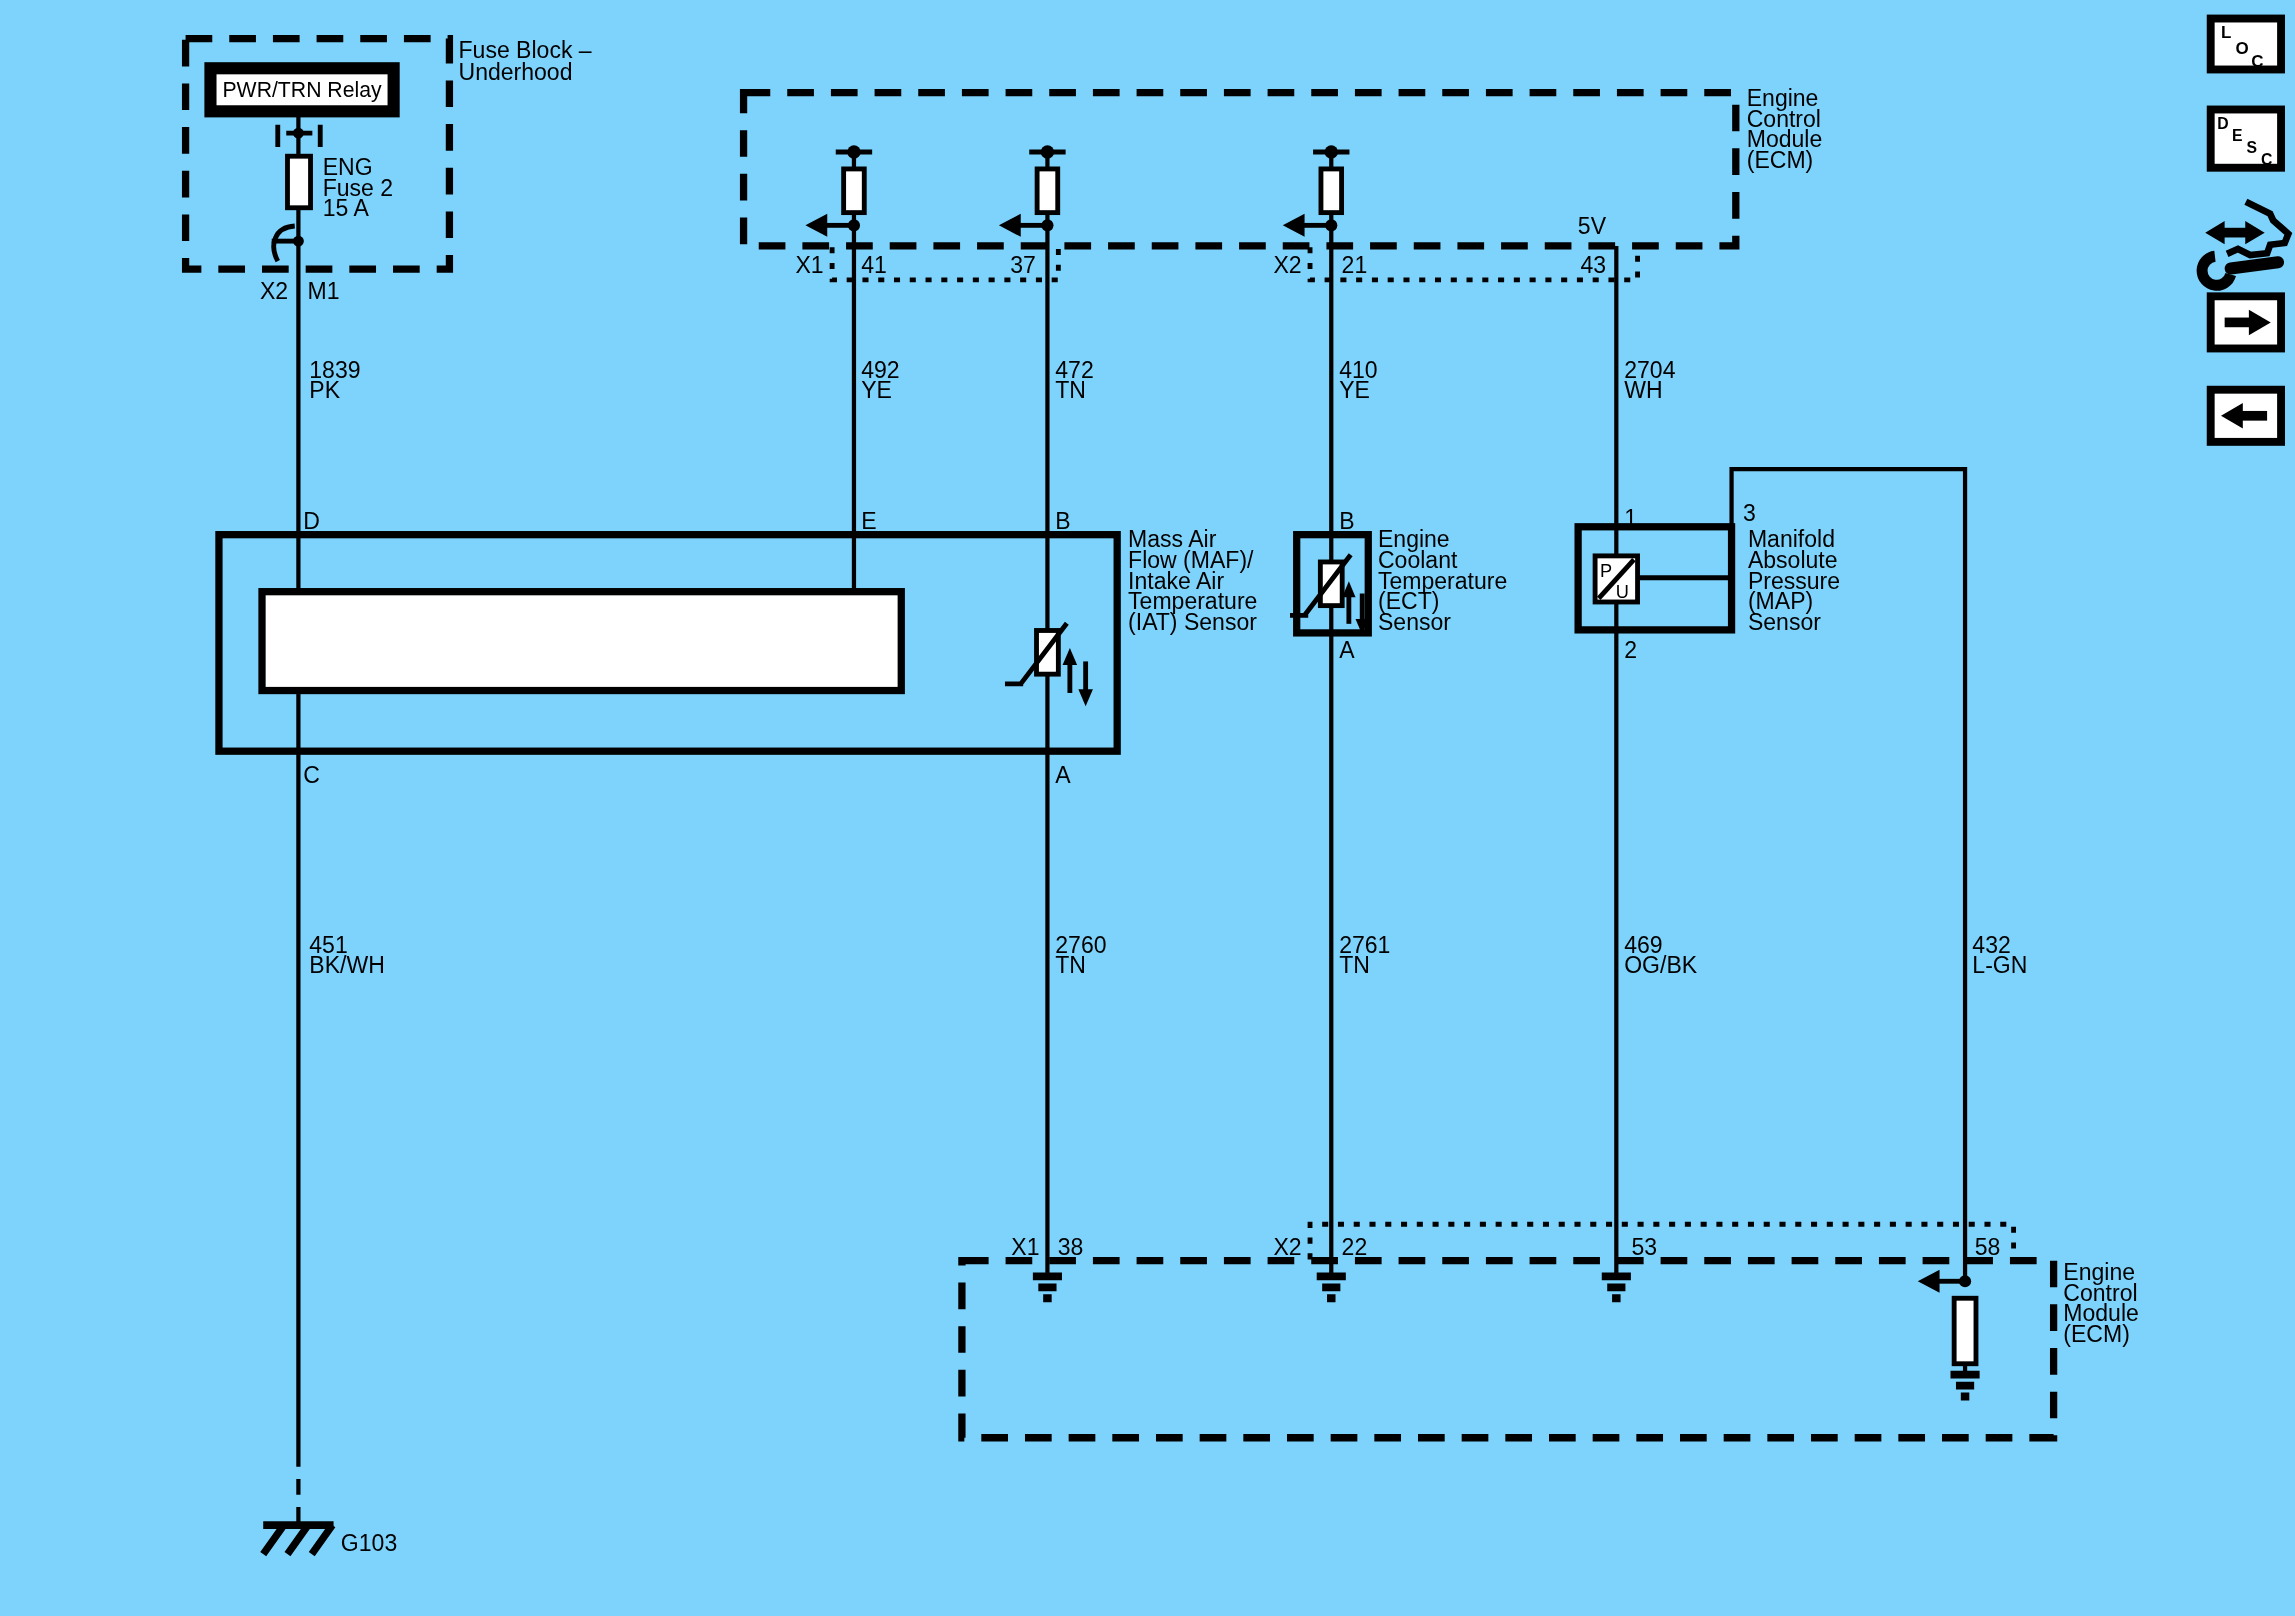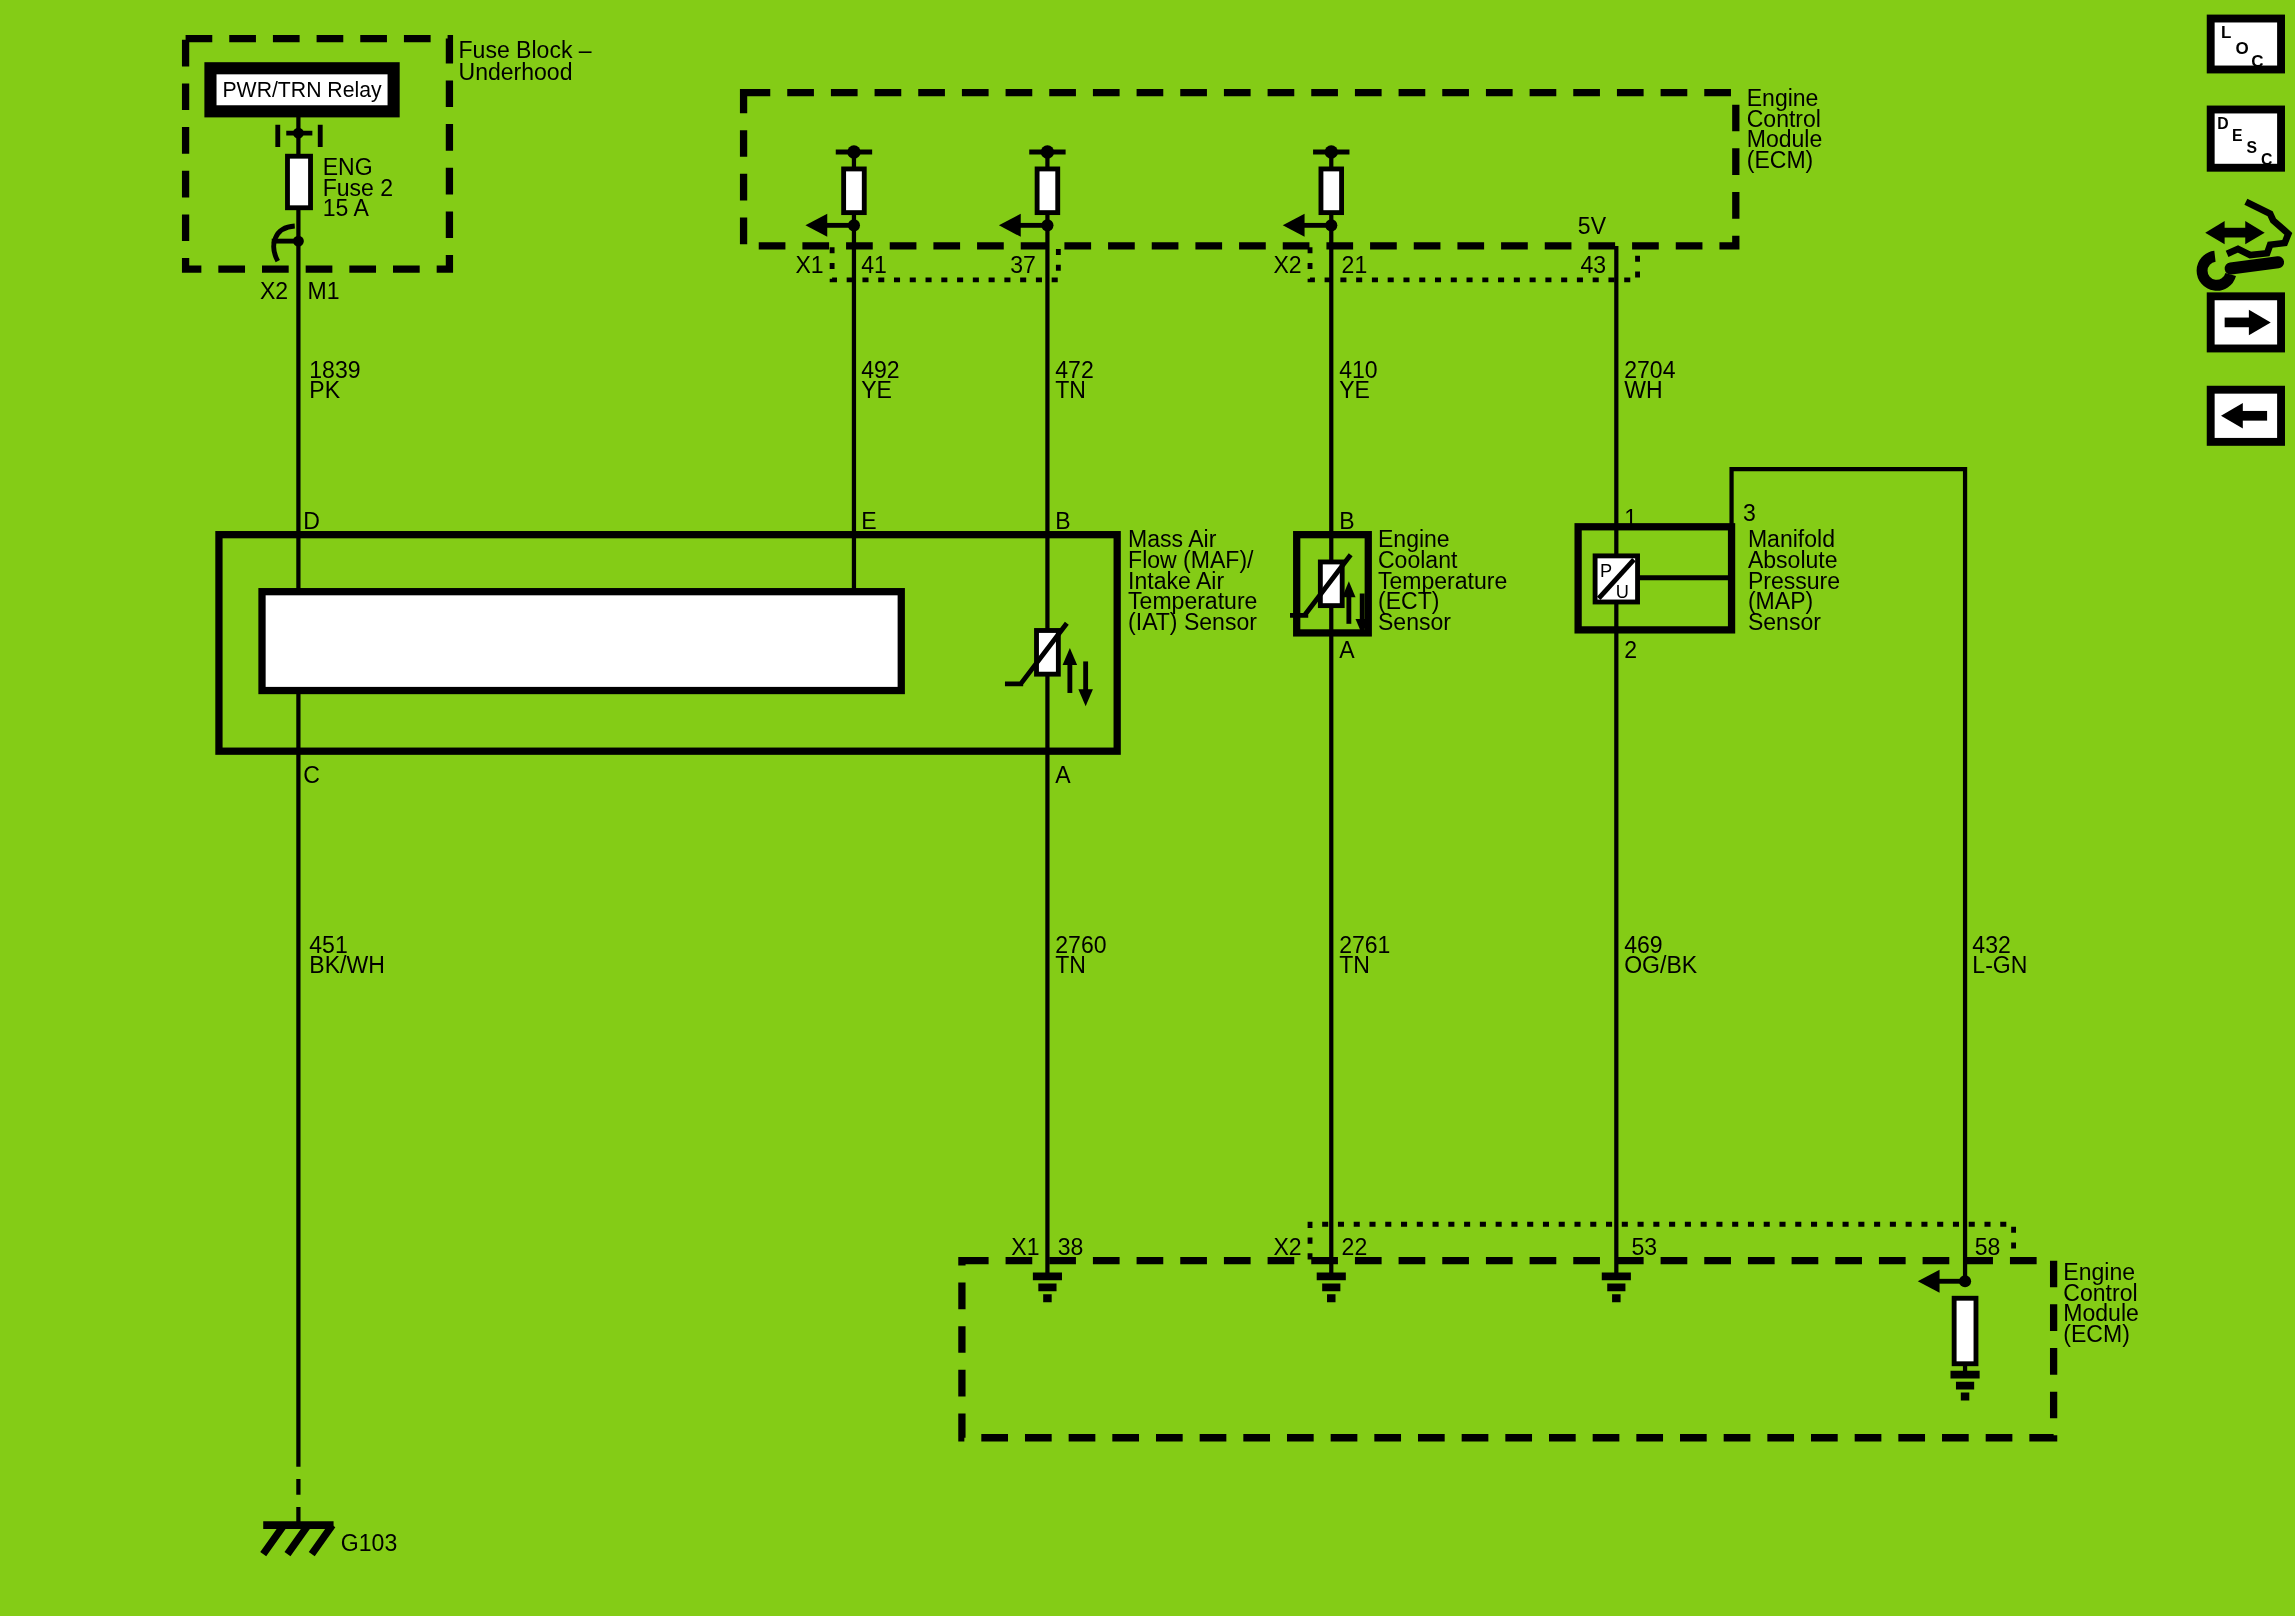--- a/index.html
+++ b/index.html
@@ -1,16 +1,16 @@
 <!DOCTYPE html>
 <html style="font-size:9.7px"><head>
 <meta charset="utf-8">
 <style>
   html,body{margin:0;padding:0;background:#fff;}
-  .stage{position:relative;width:2295px;height:1617px;background:#84cc16;overflow:hidden;}
+  .stage{position:relative;width:2295px;height:1617px;background:#7dd3fc;overflow:hidden;}
   svg{position:absolute;left:0;top:0;}
   svg text{font-family:"Liberation Sans",sans-serif;font-size:38px;fill:#000;}
   svg text.icn{font-weight:bold;font-size:28px;}
   svg text.icn2{font-weight:bold;font-size:26px;}
   svg text.pu{font-size:30px;}
   .wire{stroke:#000;stroke-width:7;fill:none;}
   .wire-d{stroke:#000;stroke-width:7;fill:none;stroke-dasharray:26 20;}
   .box{stroke:#000;stroke-width:12;fill:none;}
   .boxw{stroke:#000;stroke-width:12;fill:#fff;}
   .relay{stroke:#000;stroke-width:20;fill:#fff;}

